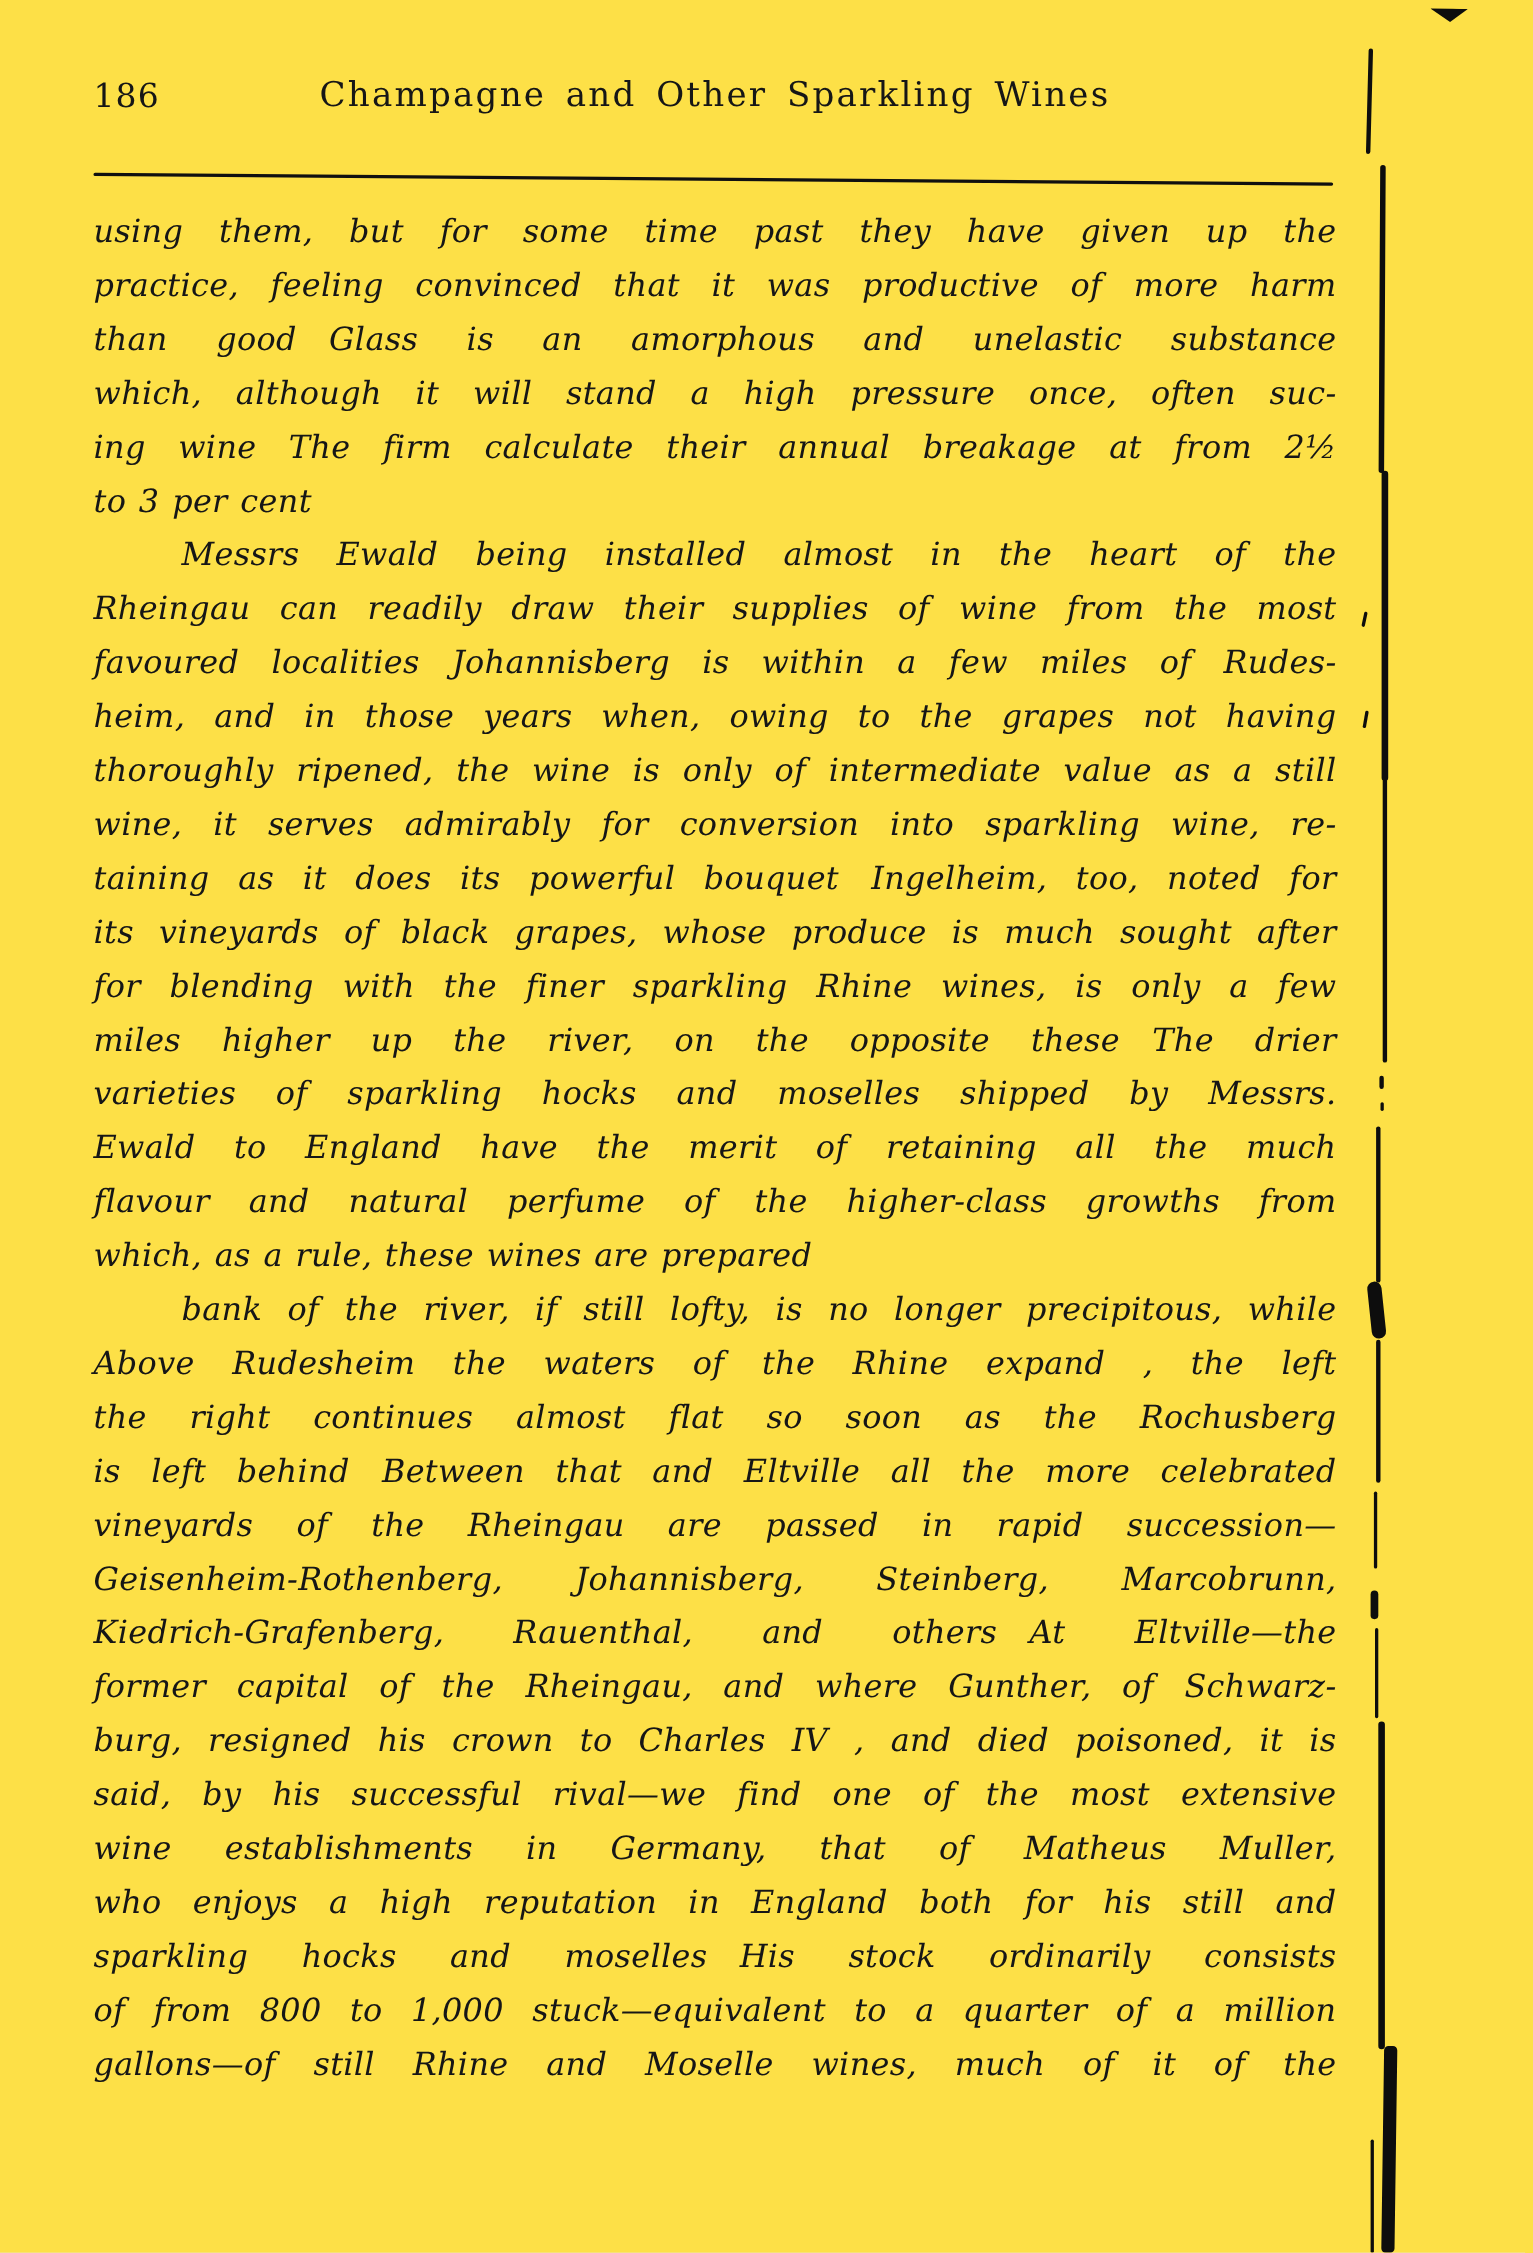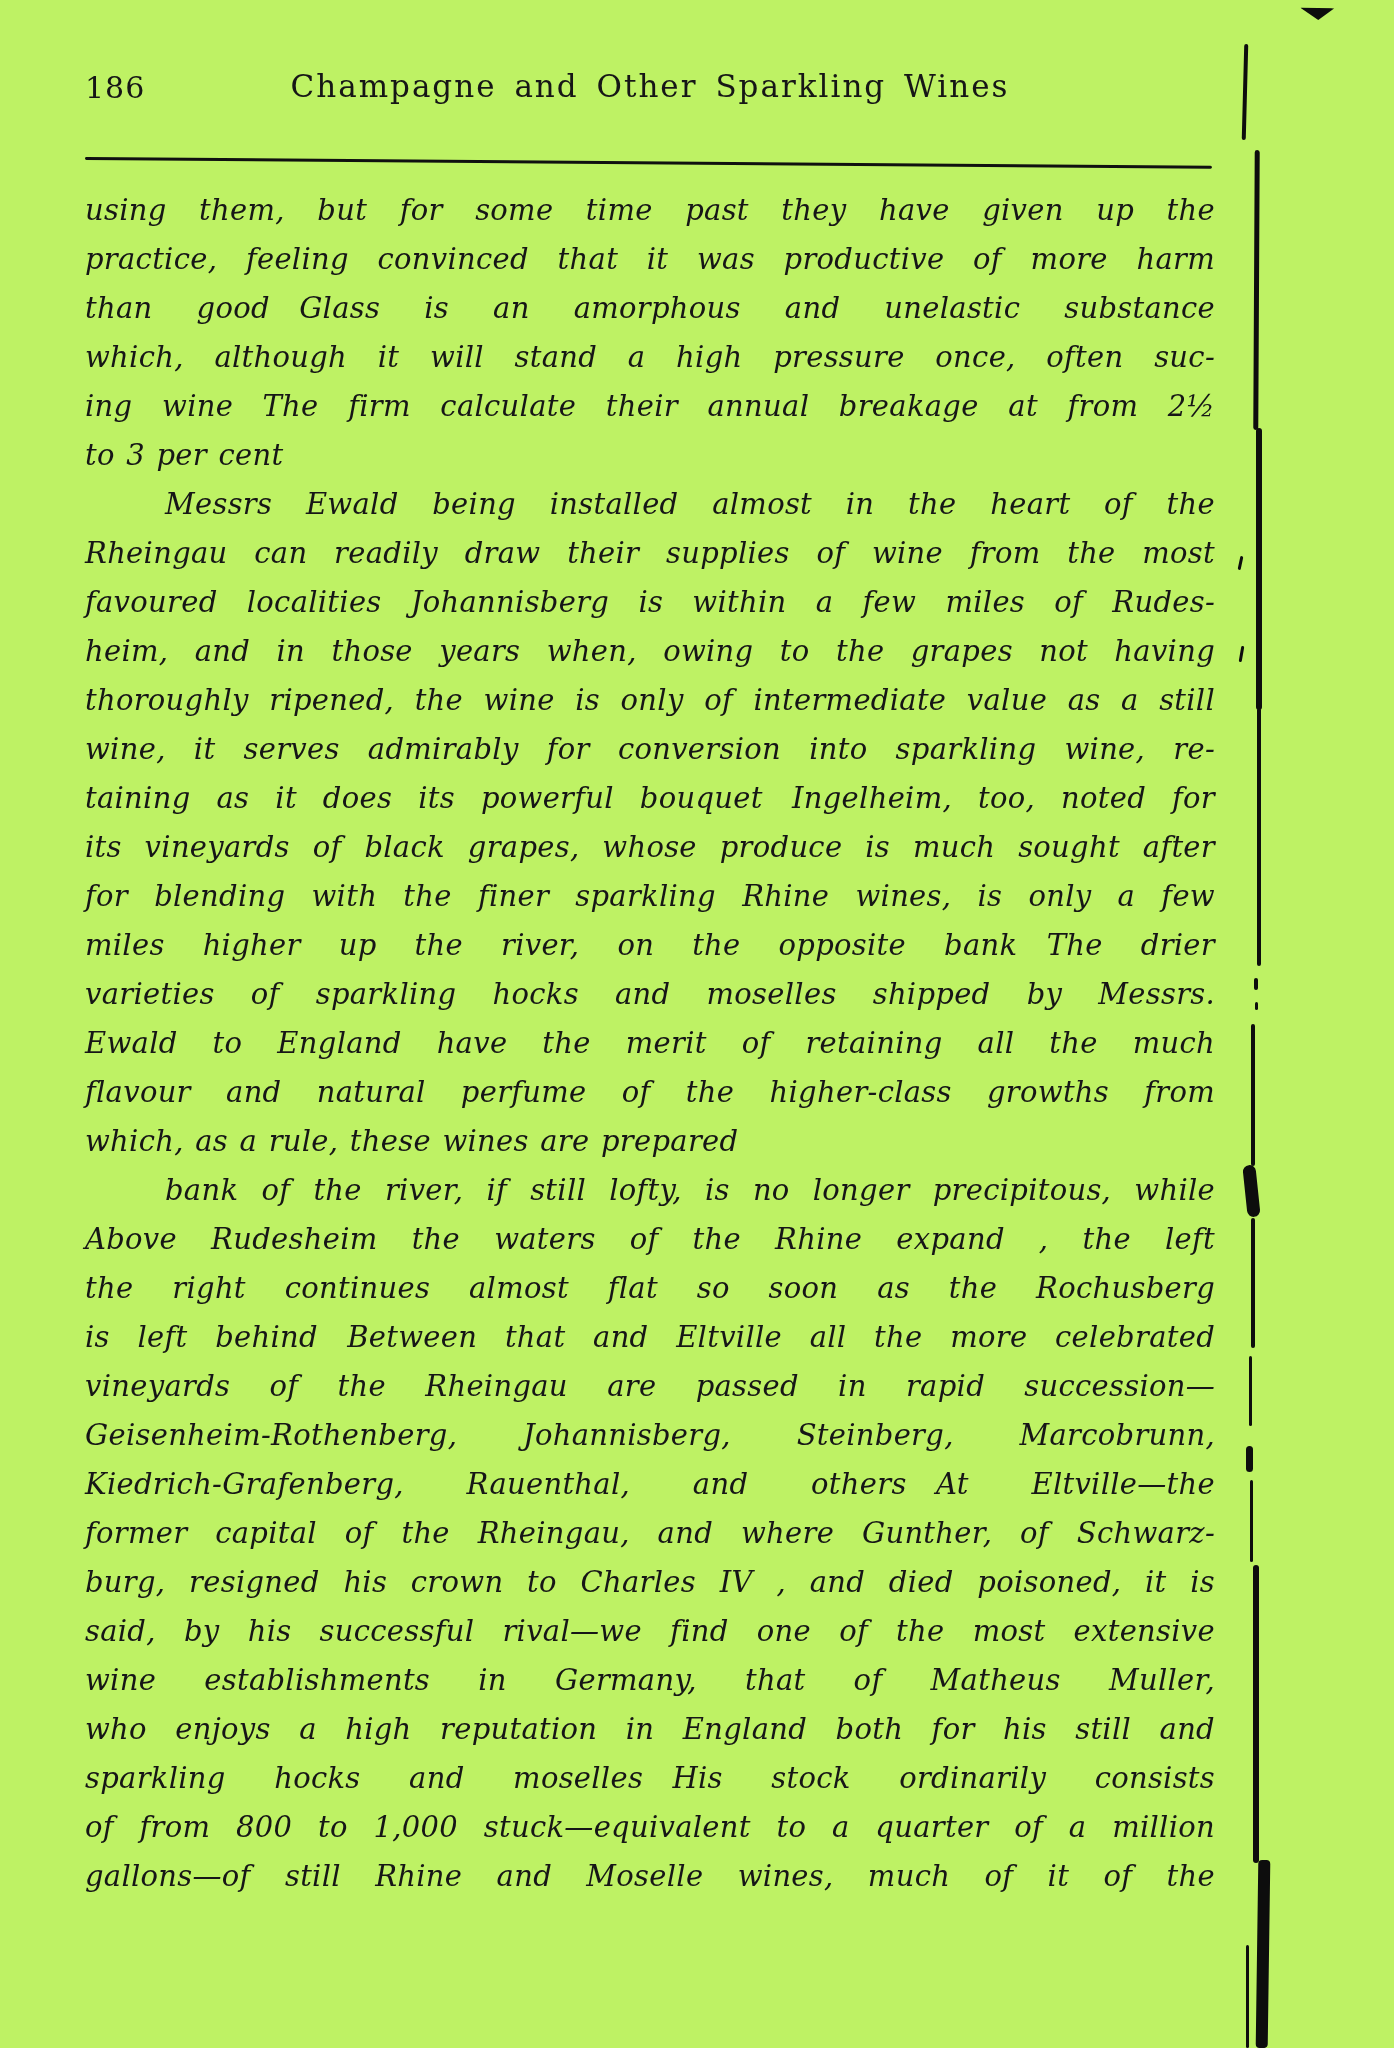--- a/index.html
+++ b/index.html
@@ -1,20 +1,20 @@
 <!DOCTYPE html>
 <html><head>
 <meta charset="utf-8">
 <style>
   html,body{margin:0;padding:0;}
   body{background:#e8e8e8;}
   .page{
     position:relative;
     width:1394px;height:2048px;
-    background:#bef264;
+    background:#fde047;
     overflow:hidden;
     font-family:"DejaVu Serif","Liberation Serif",serif;
     color:#161616;
   }
   .header{
     position:absolute;
     top:66px;left:85px;width:1130px;height:46px;
   }
   .page-number{
     position:absolute;left:0;top:4px;
@@ -83,21 +83,21 @@
       <div class="para indent">
         <div class="line">Messrs Ewald being installed almost in the heart of the</div>
         <div class="line">Rheingau can readily draw their supplies of wine from the most</div>
         <div class="line">favoured localities Johannisberg is within a few miles of Rudes-</div>
         <div class="line">heim, and in those years when, owing to the grapes not having</div>
         <div class="line">thoroughly ripened, the wine is only of intermediate value as a still</div>
         <div class="line">wine, it serves admirably for conversion into sparkling wine, re-</div>
         <div class="line">taining as it does its powerful bouquet Ingelheim, too, noted for</div>
         <div class="line">its vineyards of black grapes, whose produce is much sought after</div>
         <div class="line">for blending with the finer sparkling Rhine wines, is only a few</div>
-        <div class="line">miles higher up the river, on the opposite bank The drier</div>
+        <div class="line">miles higher up the river, on the opposite these The drier</div>
         <div class="line">varieties of sparkling hocks and moselles shipped by Messrs.</div>
         <div class="line">Ewald to England have the merit of retaining all the much</div>
         <div class="line">flavour and natural perfume of the higher-class growths from</div>
         <div class="line short">which, as a rule, these wines are prepared</div>
       </div>
       <div class="para indent">
         <div class="line">bank of the river, if still lofty, is no longer precipitous, while</div>
         <div class="line">Above Rudesheim the waters of the Rhine expand , the left</div>
         <div class="line">the right continues almost flat so soon as the Rochusberg</div>
         <div class="line">is left behind Between that and Eltville all the more celebrated</div>

